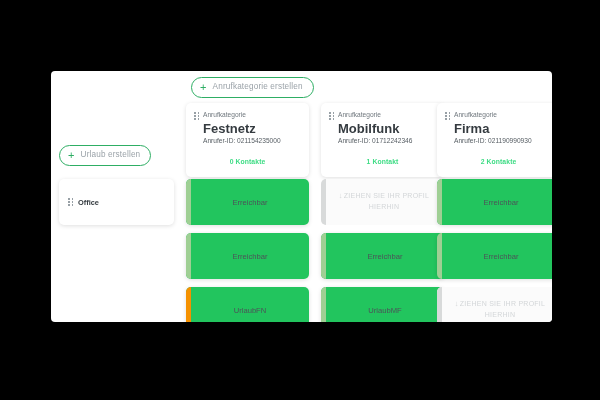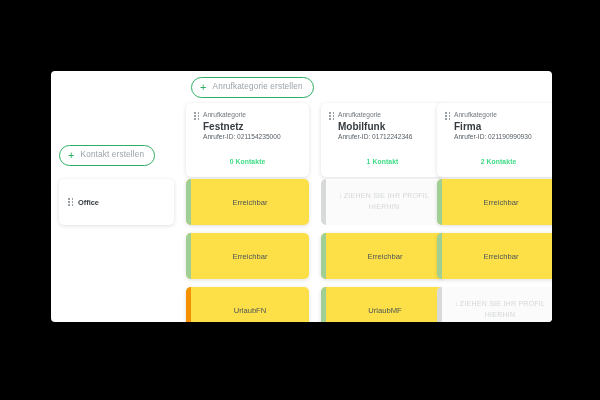--- a/index.html
+++ b/index.html
@@ -108,21 +108,21 @@
     display: grid;
     grid-template-columns: 1.5px 1.5px;
     grid-template-rows: 1.5px 1.5px 1.5px;
     gap: 1.5px 2px;
     cursor: grab;
   }
   .dots-handle i { background: #98a0a6; display: block; width: 1.5px; height: 1.5px; }
 
   .cat-meta { line-height: 1.32; }
   .cat-kind  { font-size: 6.6px; color: #6f777d; }
-  .cat-name  { font-size: 10px; color: #353b40; font-weight: 700; }
+  .cat-name  { font-size: 13px; color: #353b40; font-weight: 700; }
   .cat-id    { font-size: 6.6px; color: #555c62; }
 
   .cat-count {
     position: absolute;
     left: 0; right: 0;
     bottom: 12px;
     text-align: center;
     font-size: 6.8px;
     font-weight: 700;
     color: #3ddc84;
@@ -158,21 +158,21 @@
     padding-left: 9px;
   }
   .status-label { font-size: 7.4px; color: #333a3f; font-weight: 700; }
 
   .cell {
     position: absolute;
     top: 0;
     width: 123px;
     height: 46px;
     border-radius: 5px;
-    background: #fde047;
+    background: #22c55e;
     box-shadow: 0 1px 4px rgba(0,0,0,0.13);
     overflow: hidden;
     display: flex;
     align-items: center;
     justify-content: center;
     cursor: pointer;
   }
   .cell.c0 { left: 135px; }
   .cell.c1 { left: 270px; }
   .cell.c2 { left: 386px; }
@@ -218,21 +218,21 @@
       <span>Anrufkategorie erstellen</span>
     </button>
   </div>
 
   <div class="grid">
 
     <div class="col-head-row">
 
       <button class="pill-btn" id="create-status-btn">
         <span class="plus">+</span>
-        <span>Kontakt erstellen</span>
+        <span>Urlaub erstellen</span>
       </button>
 
       <div class="cat-card c0">
         <div class="cat-head">
           <span class="dots-handle">
             <i></i>
               <i></i>
               <i></i>
               <i></i>
               <i></i>

